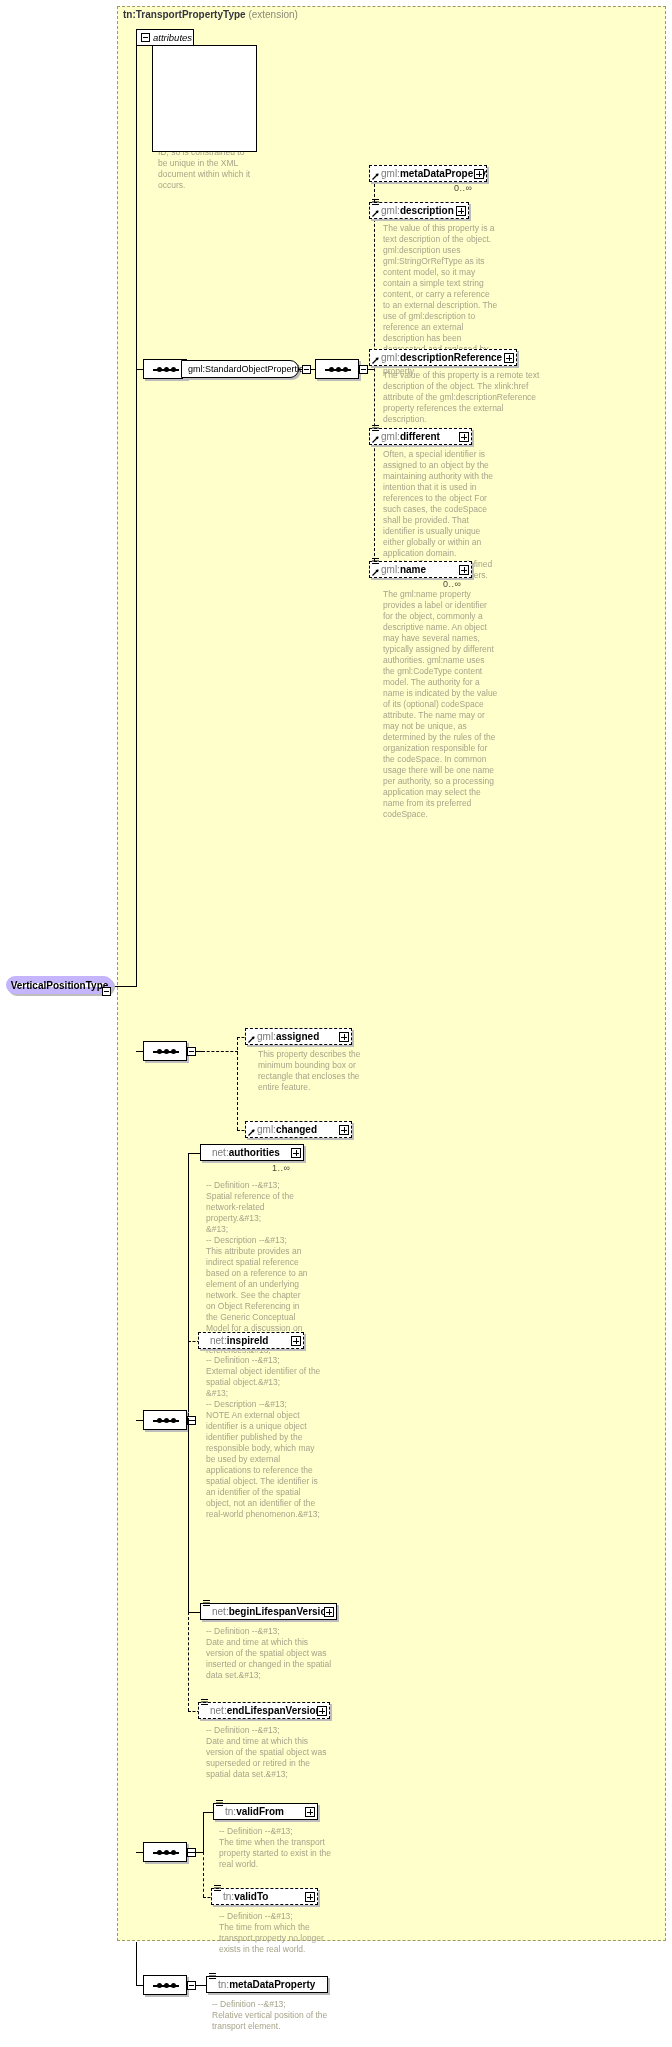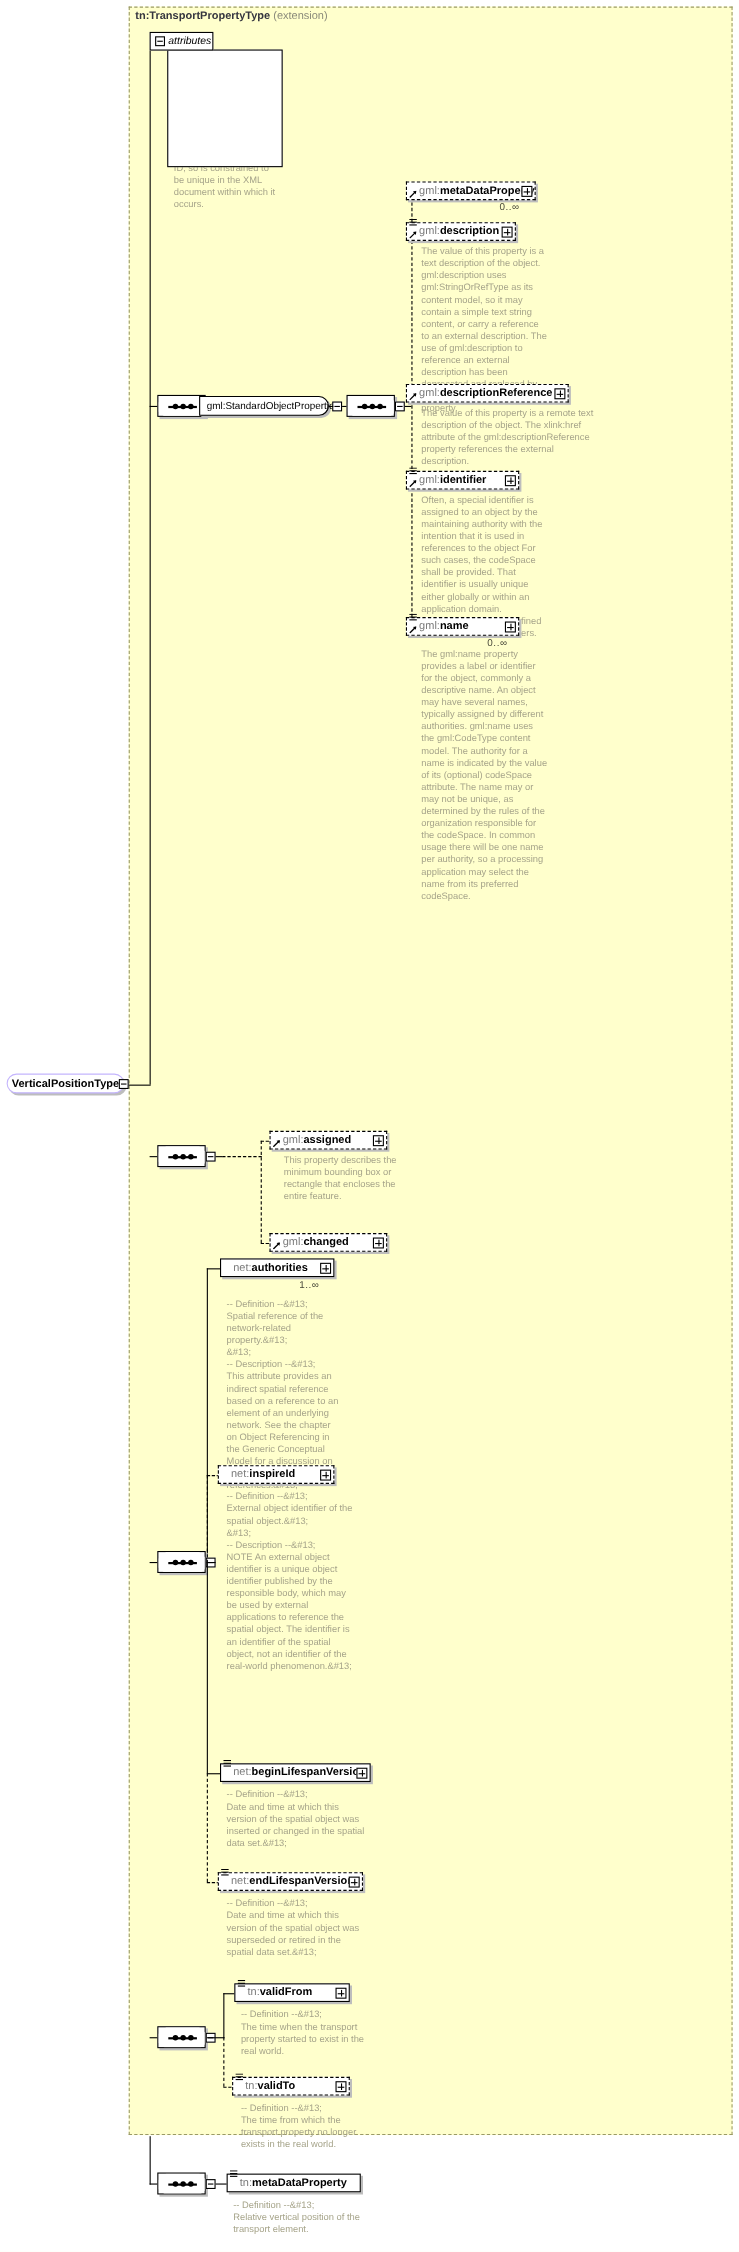--- a/index.html
+++ b/index.html
@@ -80,21 +80,21 @@
     position:absolute; color:#a6a48a; font-size:8.5px; line-height:11px;
     white-space:pre-wrap; word-break:break-word;
   }
   .card{
     position:absolute; color:#4a4a3a; font-size:9px; letter-spacing:.5px;
   }
 
   
   .typebox{
     position:absolute; left:6px; top:976px; width:107px; height:18px;
-    border:1px solid #c4b5fd; background:#fff;
+    border:7px solid #c4b5fd; background:#fff;
     display:flex; align-items:center; justify-content:center;
     font-size:10px; font-weight:bold;
     border-radius:9px / 9px;
     box-shadow:2px 2px 0 0 #bdbdbd;
   }
 
   
   .seq{
     position:absolute; width:44px; height:20px; background:#fff;
     border:1px solid #000;
@@ -234,21 +234,21 @@
     <svg class="annomark" viewBox="0 0 7 8">
       <rect x="0" y="0" width="7" height="1" fill="#000"></rect>
         <rect x="0" y="2.5" width="7" height="1" fill="#000"></rect>
         <rect x="0" y="5" width="7" height="1" fill="#000"></rect>
     </svg>
     <svg class="refarrow" viewBox="0 0 7 7">
       <path d="M0.5,6.5 L6,1" stroke="#000" stroke-width="1.2"></path>
         <path d="M6.5,0.5 L3.4,1 L6,3.6 Z" fill="#000"></path>
     </svg>
     <span class="pfx">gml:</span>
-      <span class="nm">identifier</span>
+      <span class="nm">different</span>
     <span class="elplus"></span>
   </div>
   <div class="anno" style="left:383px; top:449px; width:115px;">Often, a special identifier is assigned to an object by the maintaining authority with the intention that it is used in references to the object For such cases, the codeSpace shall be provided. That identifier is usually unique either globally or within an application domain. gml:identifier is a pre-defined property for such identifiers.</div>
 
   <div class="dln dlnh" style="left:374px; top:570px; width:12px;"></div>
   <div class="el dashed" style="left:369px; top:561px; width:103px;">
     <svg class="annomark" viewBox="0 0 7 8">
       <rect x="0" y="0" width="7" height="1" fill="#000"></rect>
         <rect x="0" y="2.5" width="7" height="1" fill="#000"></rect>
         <rect x="0" y="5" width="7" height="1" fill="#000"></rect>

